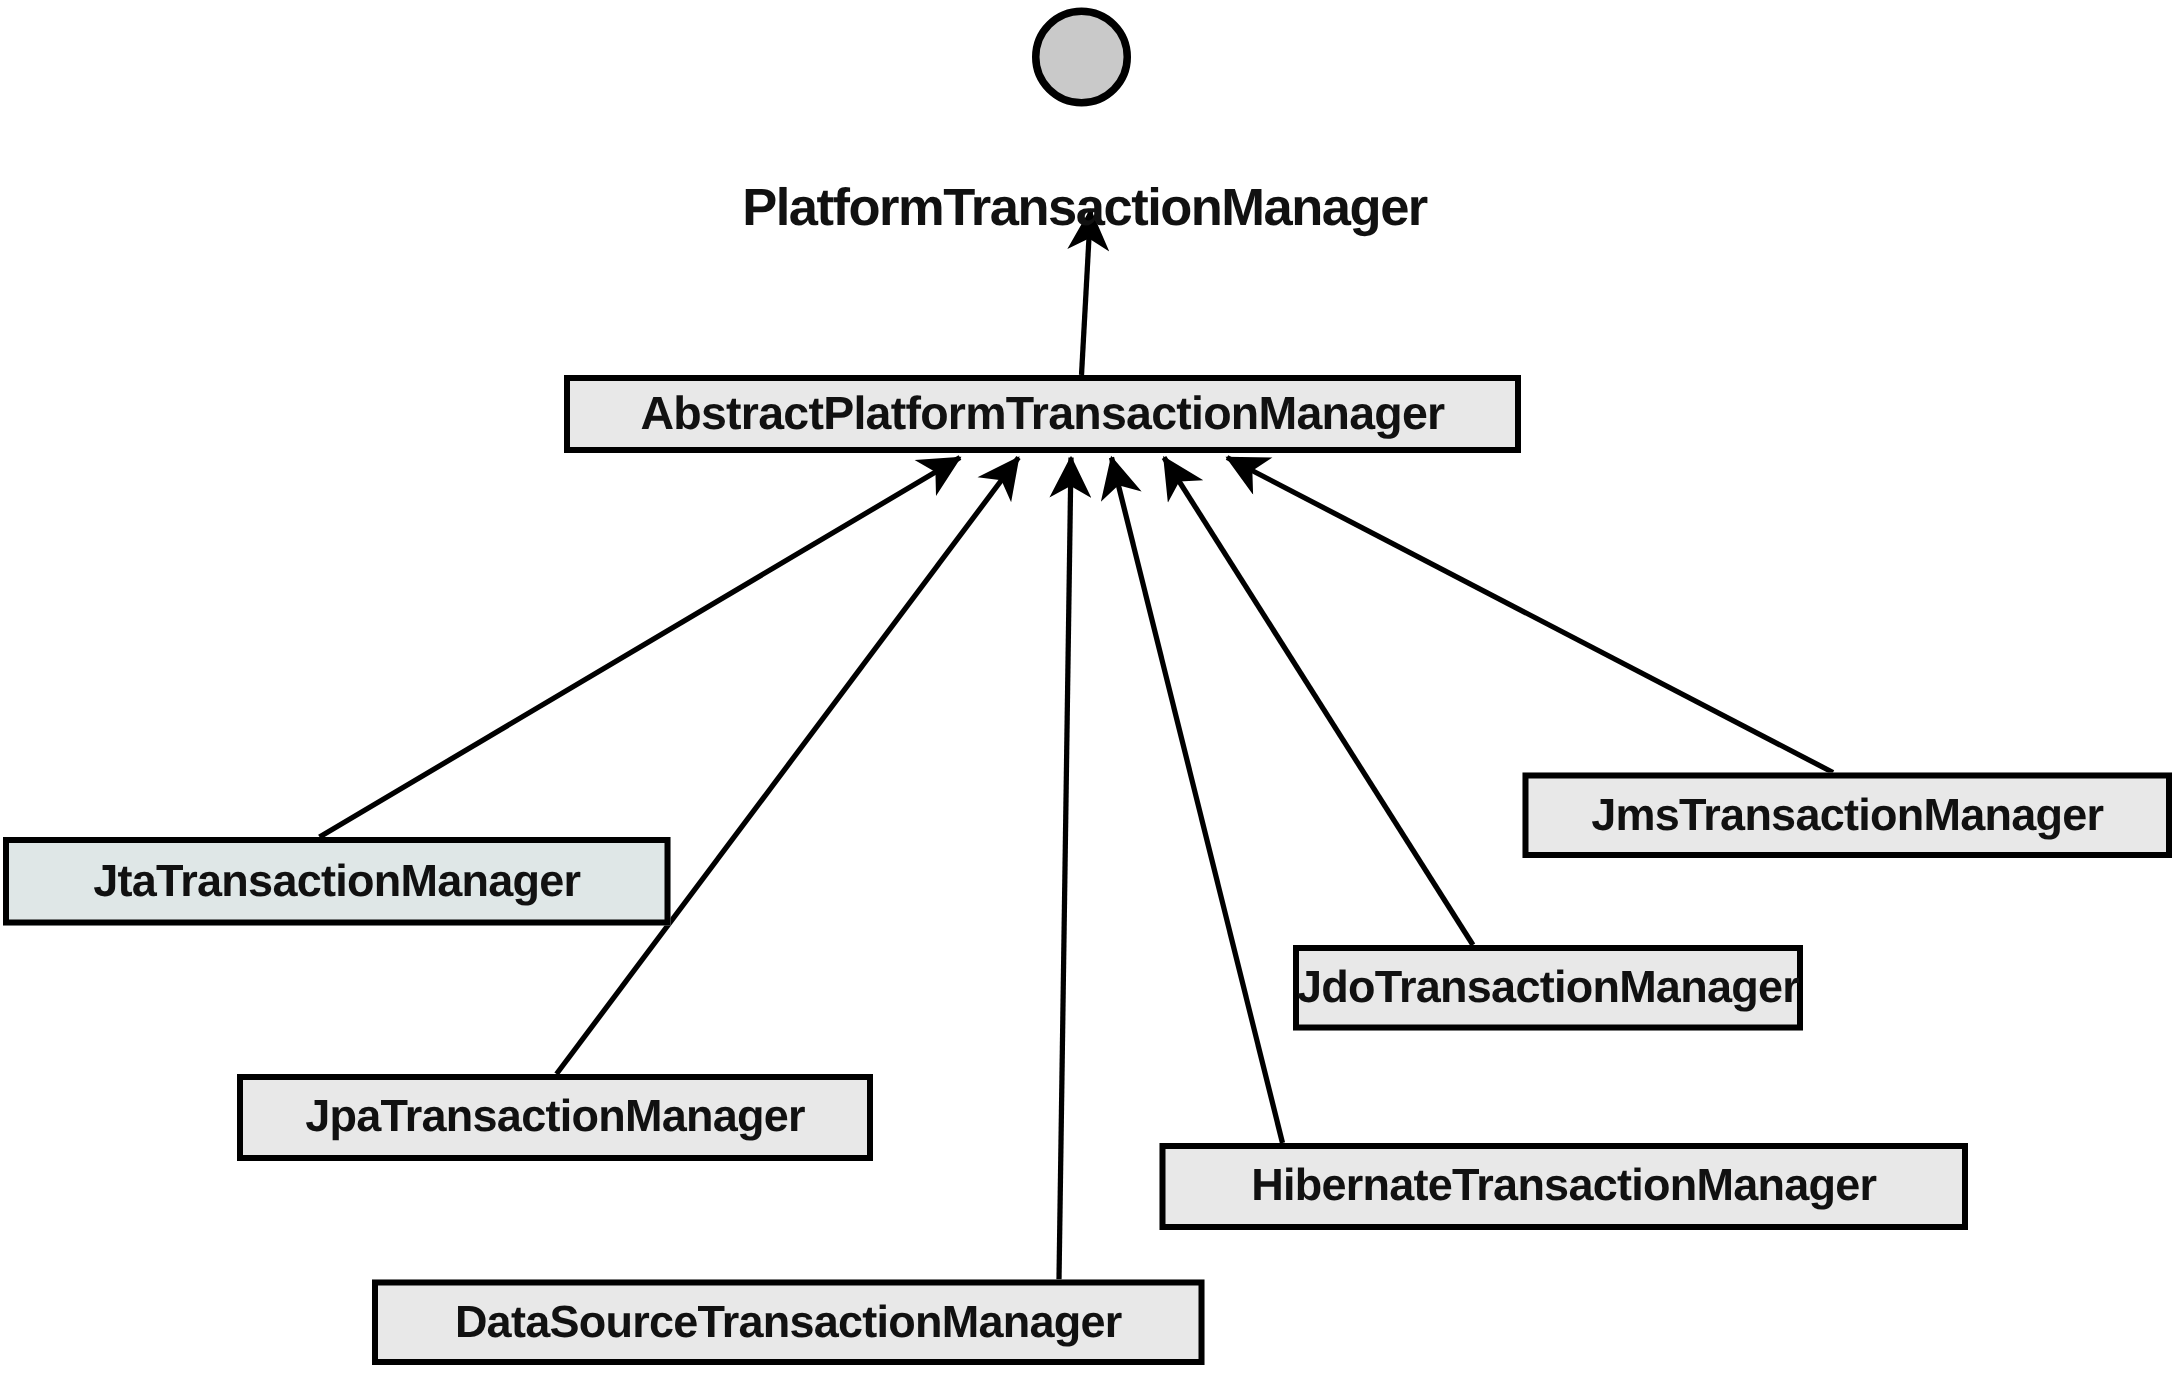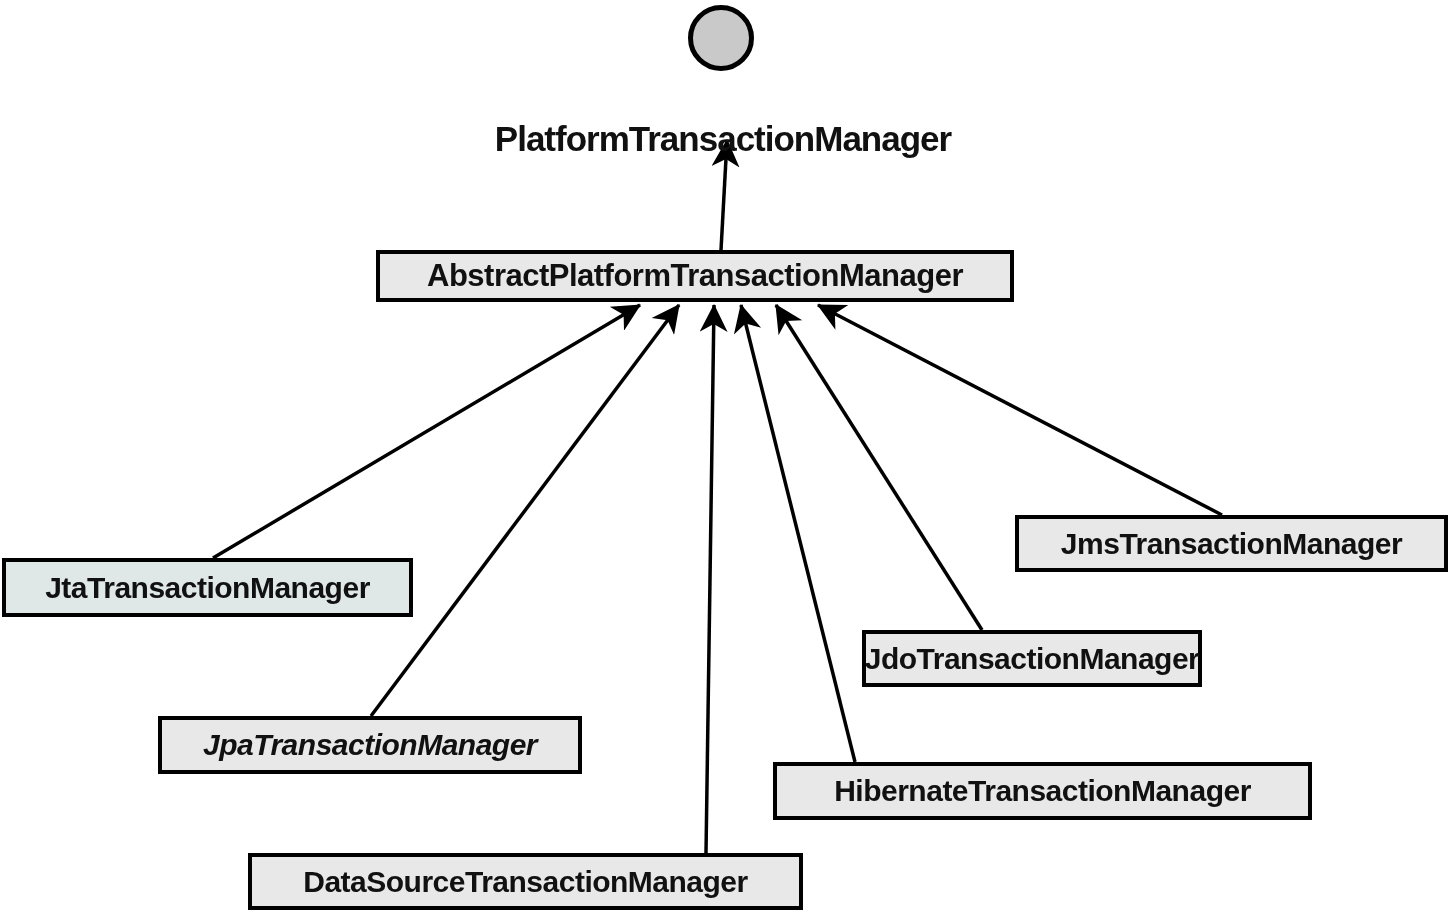--- a/index.html
+++ b/index.html
@@ -57,22 +57,22 @@
     display: flex;
     align-items: center;
     justify-content: center;
     font-size: 30px;
     font-weight: bold;
     letter-spacing: -0.5px;
     color: var(--text, #111);
     white-space: nowrap;
   }
   .box-abstract    { left: 376px;  top: 250px; width: 638px; height: 52px; font-size: 31px; }
-  .box-jta         { left: 2px;    top: 558px; width: 411px; height: 59px; background: var(--jta-fill, #dfe7e7); text-align: center; }
-  .box-jpa         { left: 158px;  top: 716px; width: 424px; height: 58px; font-style: italic; }
+  .box-jta         { left: 2px;    top: 558px; width: 445px; height: 59px; background: var(--jta-fill, #dfe7e7); text-align: center; }
+  .box-jpa         { left: 158px;  top: 716px; width: 424px; height: 58px; }
   .box-datasource  { left: 248px;  top: 853px; width: 555px; height: 57px; }
   .box-hibernate   { left: 773px;  top: 762px; width: 539px; height: 58px; }
   .box-jdo         { left: 862px;  top: 630px; width: 340px; height: 57px; }
   .box-jms         { left: 1015px; top: 515px; width: 433px; height: 57px; }
 </style>
 </head>
 <body>
 
 <div class="diagram">
 

